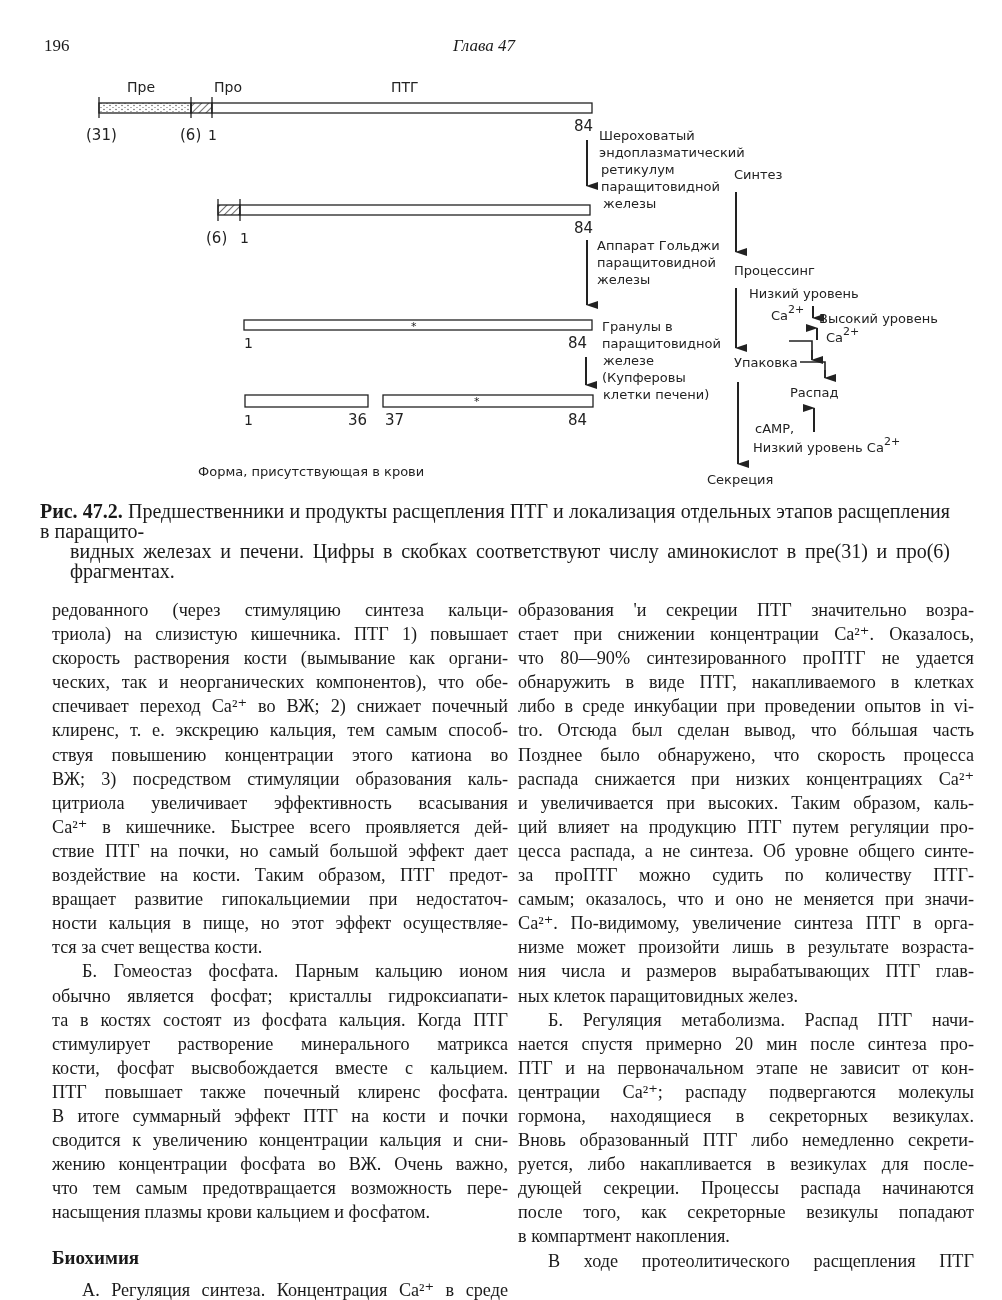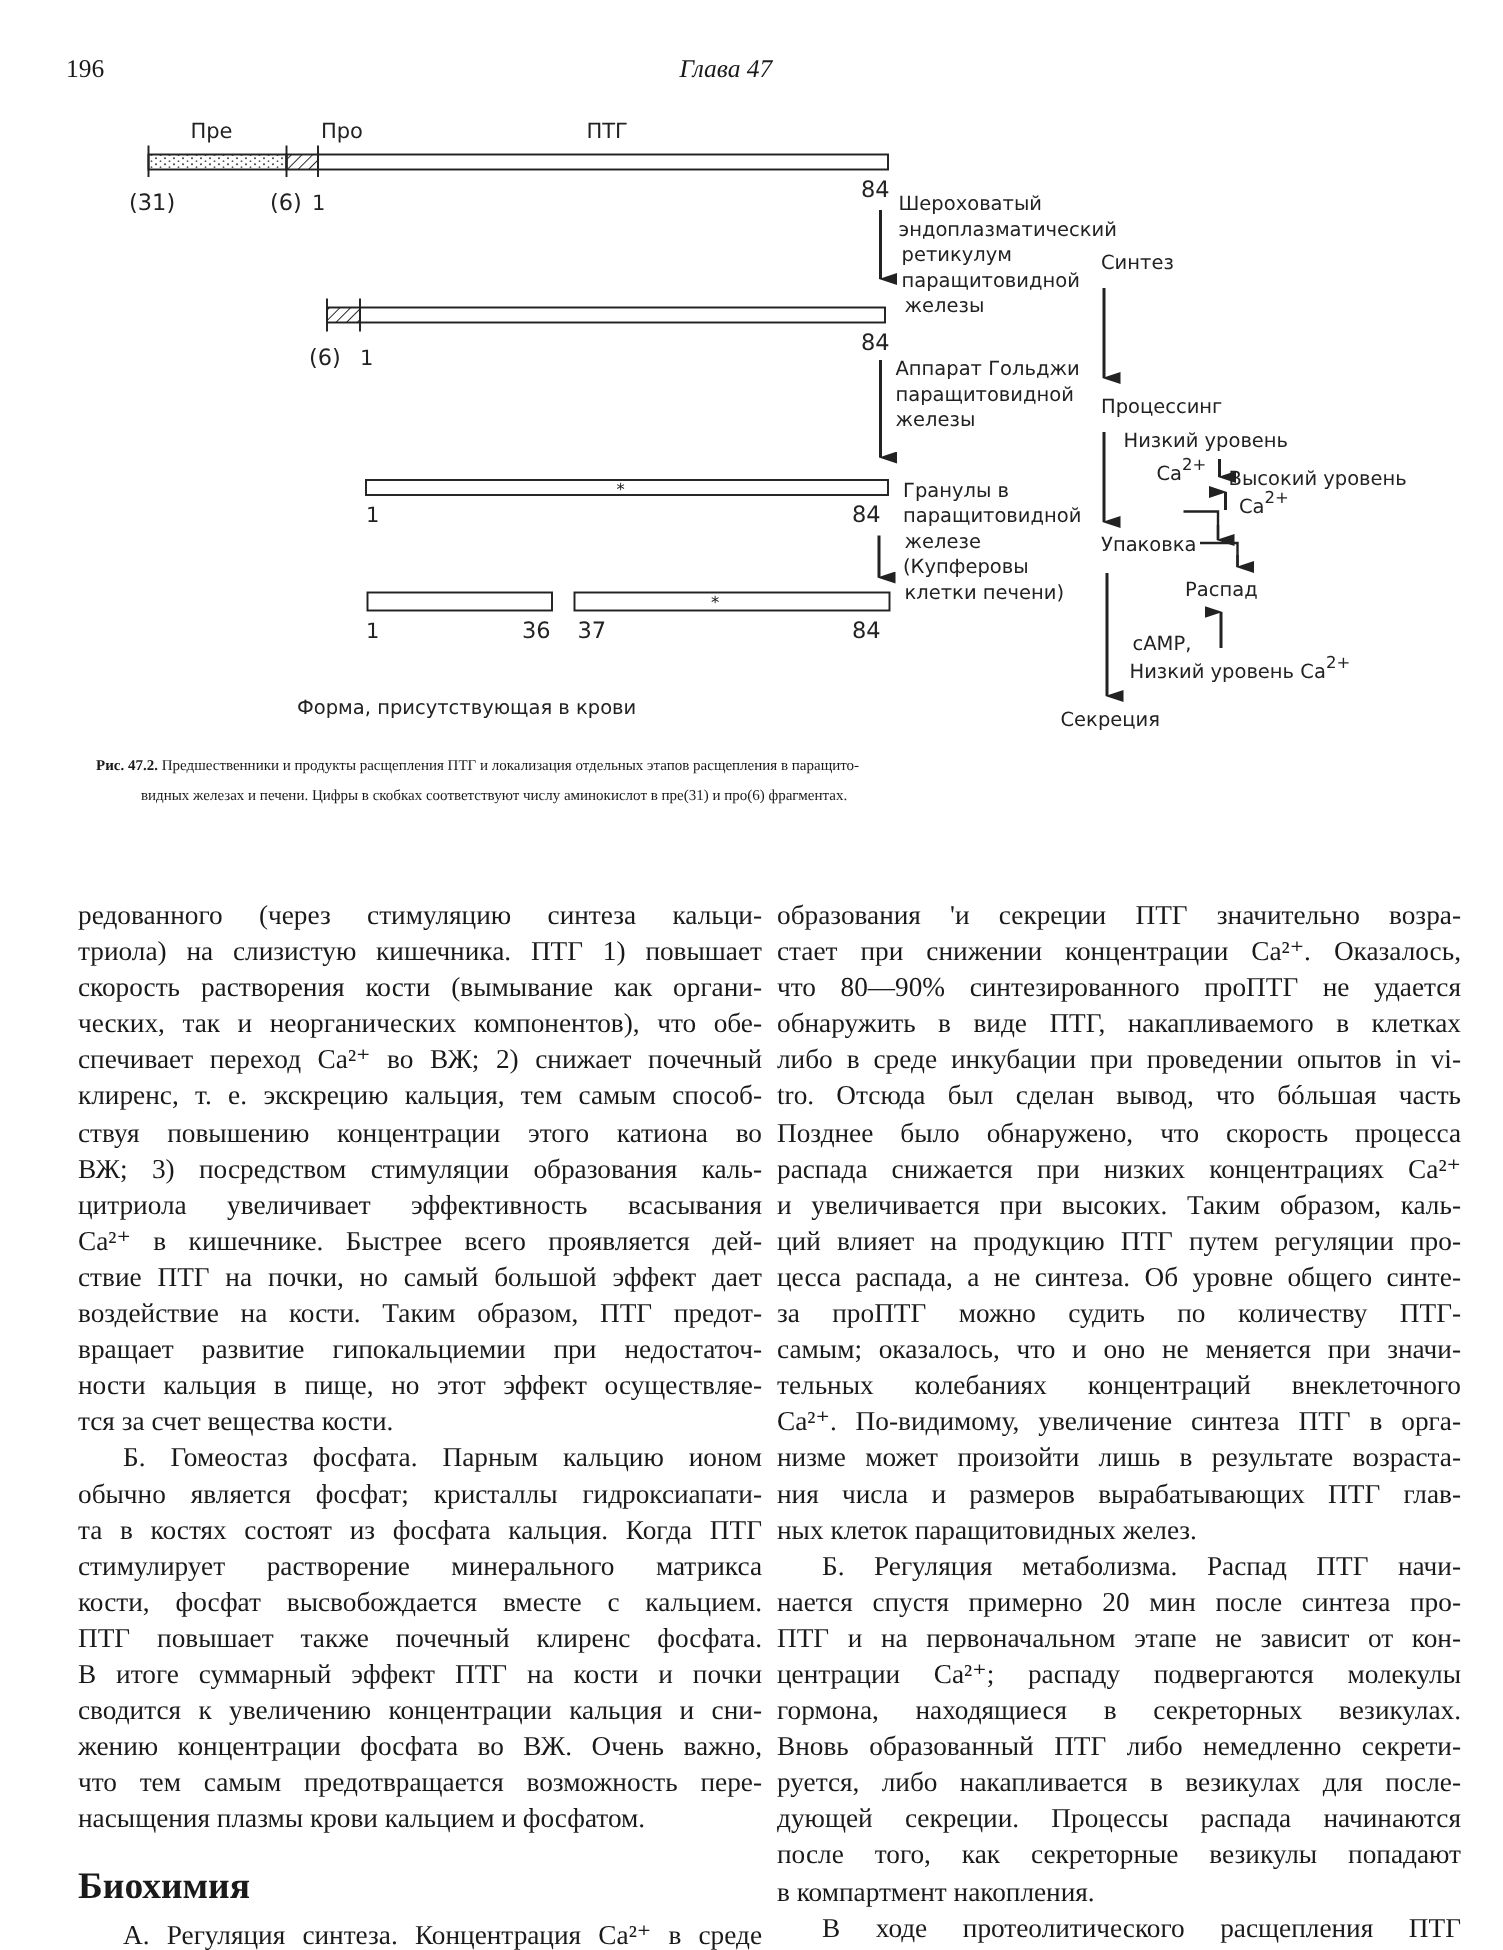--- a/index.html
+++ b/index.html
@@ -5,33 +5,33 @@
   html, body { margin: 0; padding: 0; background: #ffffff; }
   body { width: 1002px; height: 1300px; position: relative; overflow: hidden; color: #1a1a1a; }
   .serif { font-family: "Liberation Serif", "DejaVu Serif", serif; }
   .abs { position: absolute; }
   .page-number { left: 44px; top: 36px; font-size: 17px; }
   .running-head { left: 453px; top: 36px; font-size: 17px; font-style: italic; }
 
   svg#figure { position: absolute; left: 0; top: 60px; }
   svg#figure text { font-family: "DejaVu Sans", "Liberation Sans", sans-serif; fill: #222; }
 
-  .caption { left: 64px; top: 501px; width: 910px; font-size: 10px; line-height: 20px; text-align: justify; }
+  .caption { left: 40px; top: 501px; width: 910px; font-size: 20px; line-height: 20px; text-align: justify; }
   .caption .cap-label { font-weight: bold; }
   .caption .cap-line2 { padding-left: 30px; display: block; }
 
   .column { top: 598px; width: 456px; font-size: 18.2px; line-height: 24.1px; text-align: justify; }
   .col-left { left: 52px; }
   .col-right { left: 518px; }
   .column p { margin: 0; }
   .column .line { display: block; text-align: justify; text-align-last: justify; white-space: nowrap; height: 24.1px; }
   .column .line.last { text-align-last: left; }
   .indent { padding-left: 30px; }
   .bold { font-weight: normal; }
-  .section-heading { font-weight: bold; font-size: 25px; margin-top: 22px !important; margin-bottom: 4px !important; height: 28px; }
+  .section-heading { font-weight: bold; font-size: 19px; margin-top: 22px !important; margin-bottom: 4px !important; height: 28px; }
 </style>
 </head>
 <body>
 
 <div class="abs serif page-number">196</div>
 <div class="abs serif running-head">Глава 47</div>
 
 <svg id="figure" width="1002" height="430" viewBox="0 60 1002 430">
   <defs>
     <pattern id="dots" width="6" height="4" patternUnits="userSpaceOnUse">
@@ -194,21 +194,20 @@
     <span class="line">обнаружить в виде ПТГ, накапливаемого в клетках</span>
     <span class="line">либо в среде инкубации при проведении опытов in vi-</span>
     <span class="line">tro. Отсюда был сделан вывод, что бóльшая часть</span>
     <span class="line">Позднее было обнаружено, что скорость процесса</span>
     <span class="line">распада снижается при низких концентрациях Ca²⁺</span>
     <span class="line">и увеличивается при высоких. Таким образом, каль-</span>
     <span class="line">ций влияет на продукцию ПТГ путем регуляции про-</span>
     <span class="line">цесса распада, а не синтеза. Об уровне общего синте-</span>
     <span class="line">за проПТГ можно судить по количеству ПТГ-</span>
     <span class="line">самым; оказалось, что и оно не меняется при значи-</span>
-    <span class="line">тельных колебаниях концентраций внеклеточного</span>
     <span class="line">Ca²⁺. По-видимому, увеличение синтеза ПТГ в орга-</span>
     <span class="line">низме может произойти лишь в результате возраста-</span>
     <span class="line">ния числа и размеров вырабатывающих ПТГ глав-</span>
     <span class="line last">ных клеток паращитовидных желез.</span>
   </p>
   <p>
     <span class="line indent"><span class="bold">Б. Регуляция метаболизма.</span><span> Распад ПТГ начи-</span></span>
     <span class="line">нается спустя примерно 20 мин после синтеза про-</span>
     <span class="line">ПТГ и на первоначальном этапе не зависит от кон-</span>
     <span class="line">центрации Ca²⁺; распаду подвергаются молекулы</span>

